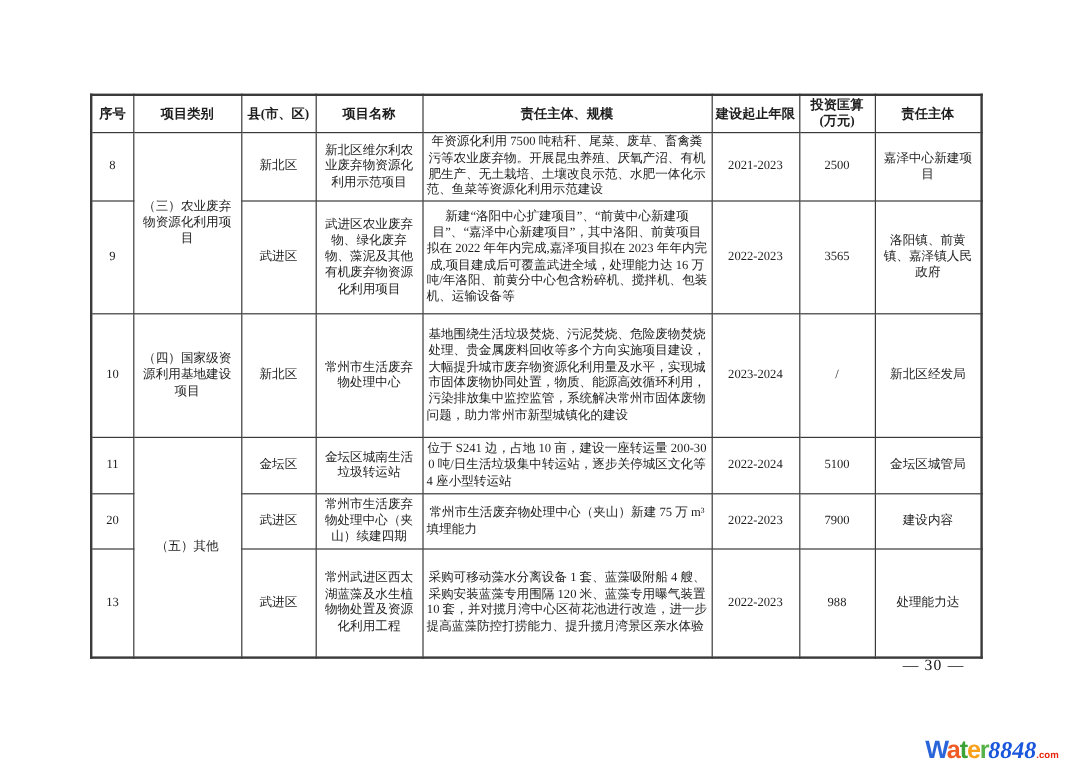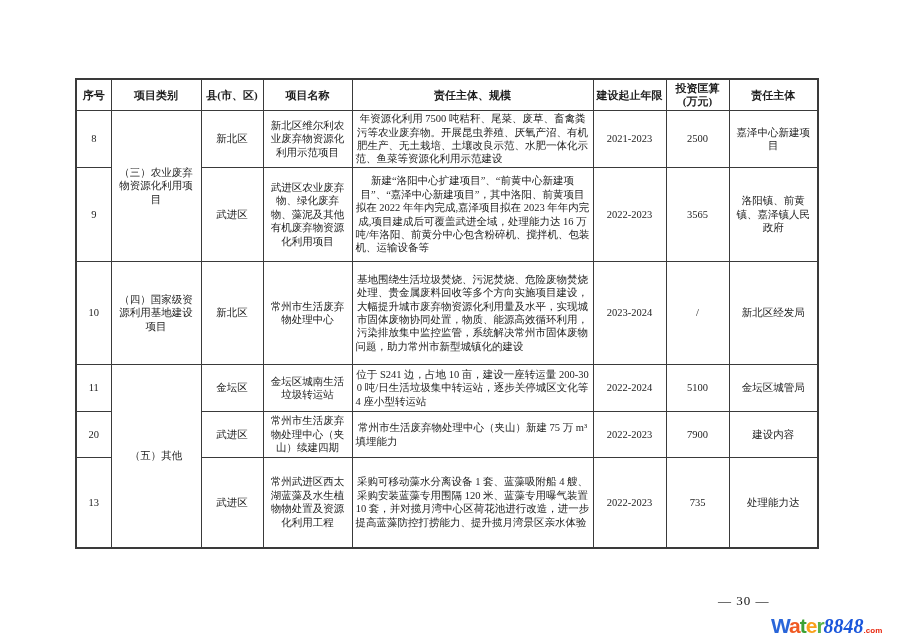--- a/index.html
+++ b/index.html
@@ -13,22 +13,22 @@
   table.doc th{font-weight:bold;font-size:11px;line-height:13px;padding:2px 1px;}
   td.content{text-align:justify;text-align-last:left;padding:1px 4px;}
   tr.hdr{height:29px;}
   tr.r8{height:57px;}
   tr.r9{height:94px;}
   tr.r10{height:103px;}
   tr.r11{height:47px;}
   tr.r12{height:46px;}
   tr.r13{height:90px;}
   .u{}
-  .page-no{position:absolute;top:546px;left:718px;width:120px;
-        font-size:13px;letter-spacing:1px;color:#111;margin-top:47px;}
+  .page-no{position:absolute;top:546px;left:718px;width:120px;text-align:center;
+        font-size:13px;letter-spacing:1px;color:#111;}
   
   .logo{position:absolute;left:771px;top:583px;width:126px;margin-top:32px;}
   .logo-top{white-space:nowrap;line-height:22px;}
   .logo-word span{font-family:"Liberation Sans","DejaVu Sans",sans-serif;
         font-weight:bold;font-size:21px;letter-spacing:-1px;}
   .logo-num{font-family:"Liberation Serif","DejaVu Serif",serif;font-style:italic;
         font-weight:bold;font-size:20px;}
   .logo-tld{font-family:"Liberation Sans","DejaVu Sans",sans-serif;font-weight:bold;
         font-size:8px;vertical-align:baseline;}
   .logo-cn{font-family:"Liberation Sans","DejaVu Sans",sans-serif;font-weight:bold;
@@ -115,21 +115,21 @@
       <td>7900</td>
       <td>建设内容</td>
     </tr>
 
     <tr class="r13">
       <td>13</td>
       <td>武进区</td>
       <td>常州武进区西太湖蓝藻及水生植物物处置及资源化利用工程</td>
       <td class="content">采购可移动藻水分离设备 1 套、蓝藻吸附船 4 艘、采购安装蓝藻专用围隔 120 米、蓝藻专用曝气装置 10 套，并对揽月湾中心区荷花池进行改造，进一步提高蓝藻防控打捞能力、提升揽月湾景区亲水体验</td>
       <td>2022-2023</td>
-      <td>735</td>
+      <td>988</td>
       <td>处理能力达</td>
     </tr>
   </tbody>
     </table>
 
   <div class="page-no">— 30 —</div>
 
   <div class="logo">
     <div class="logo-top">
       <span class="logo-word"><span style="color:#2a66d9">W</span><span style="color:#f05a23">a</span><span style="color:#3ba235">t</span><span style="color:#f9a11b">e</span><span style="color:#57b24a">r</span></span><span class="logo-num" style="color:#1a56db">8848</span><span class="logo-tld" style="color:#e8250c">.com</span>

